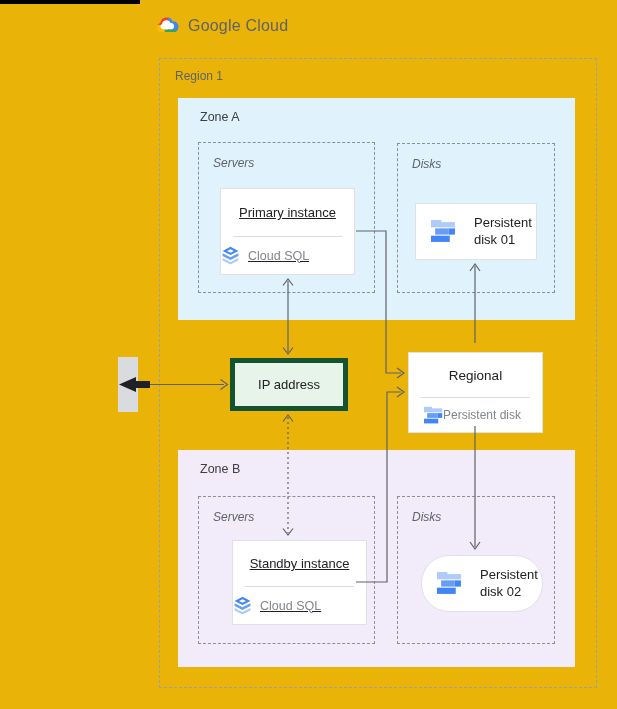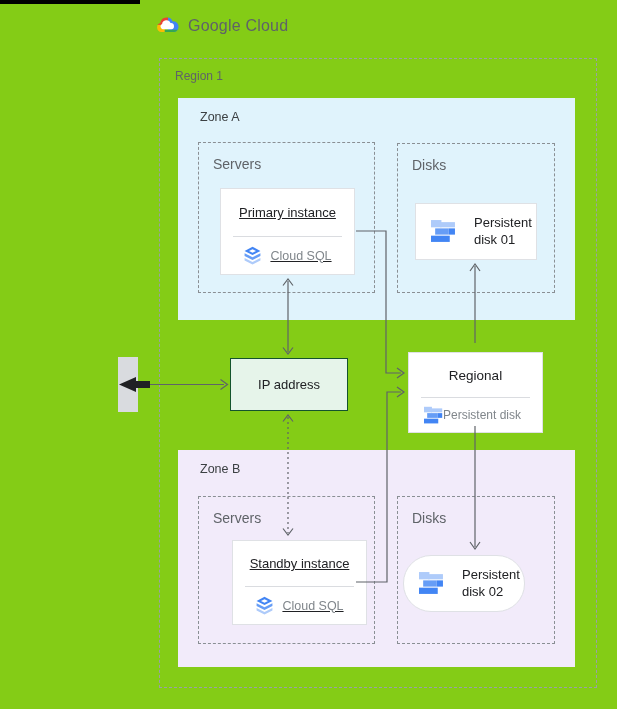--- a/index.html
+++ b/index.html
@@ -1,16 +1,16 @@
 <!DOCTYPE html>
 <html><head>
 <meta charset="utf-8">
 <style>
   html,body{margin:0;padding:0;background:#fff;}
-  .stage{position:relative;width:617px;height:709px;background:#84cc16;overflow:hidden;
+  .stage{position:relative;width:617px;height:709px;background:#eab308;overflow:hidden;
          font-family:"Liberation Sans",sans-serif;color:#202124;}
   .abs{position:absolute;}
   
   .topbar{left:0;top:0;width:140px;height:4px;background:#000;}
   
   .logo{left:154px;top:15px;display:flex;align-items:center;gap:7px;}
   .logo .word{font-size:16px;color:#5f6368;letter-spacing:.2px;}
   
   .region{left:159px;top:58px;width:438px;height:630px;border:1px dashed #9aa0a6;box-sizing:border-box;}
   .region-label{left:175px;top:69px;font-size:12px;color:#5f6368;}
@@ -20,44 +20,44 @@
   .zone-b{left:178px;top:450px;width:397px;height:217px;background:#f2ebfa;}
   .zone-label{font-size:12.5px;color:#3c4043;}
   .zl-a{left:200px;top:110px;}
   .zl-b{left:200px;top:462px;}
   
   .group{border:1px dashed #8a8f94;box-sizing:border-box;}
   .grp-servers-a{left:198px;top:142px;width:177px;height:151px;}
   .grp-disks-a{left:397px;top:143px;width:158px;height:150px;}
   .grp-servers-b{left:198px;top:496px;width:177px;height:148px;}
   .grp-disks-b{left:397px;top:496px;width:158px;height:148px;}
-  .group-label{font-size:14px;color:#5f6368;}
+  .group-label{font-size:12px;color:#5f6368;font-style:italic;}
   .gl-servers-a{left:213px;top:156px;}
   .gl-disks-a{left:412px;top:157px;}
   .gl-servers-b{left:213px;top:510px;}
   .gl-disks-b{left:412px;top:510px;}
   
   .card{background:#fff;border:1px solid #dfe1e5;box-sizing:border-box;}
   .instance-card{width:135px;display:flex;flex-direction:column;text-decoration:underline;}
   .card-primary{left:220px;top:188px;height:87px;}
   .card-standby{left:232px;top:540px;height:85px;}
   .card-regional{left:408px;top:352px;width:135px;height:81px;display:flex;flex-direction:column;}
   .inst-title{flex:1;display:flex;align-items:center;justify-content:center;
               font-size:13px;color:#202124;}
   .card-divider{height:1px;background:#dadce0;margin:0 12px;}
-  .inst-sub{height:37px;display:flex;align-items:center;justify-content:center;gap:8px;
+  .inst-sub{height:37px;display:flex;align-items:center;justify-content:flex-start;gap:8px;
             font-size:12.5px;color:#80868b;}
   .reg-title{height:44px;display:flex;align-items:center;justify-content:center;font-size:13.5px;color:#202124;}
   .reg-sub{flex:1;display:flex;align-items:center;gap:0;padding-left:15px;font-size:12px;color:#80868b;}
   .disk-card{width:122px;height:57px;display:flex;align-items:center;gap:18px;padding-left:15px;}
   .dc-01{left:415px;top:203px;}
-  .dc-02{left:403px;top:555px;border-radius:28px;}
+  .dc-02{left:421px;top:555px;border-radius:28px;}
   .disk-label{font-size:13px;color:#202124;line-height:1.25;width:64px;}
   
-  .ipbox{left:230px;top:358px;width:118px;height:53px;background:#e6f4ea;border:1px solid #14532d;
+  .ipbox{left:230px;top:358px;width:118px;height:53px;background:#e6f4ea;border:5px solid #14532d;
          box-sizing:border-box;display:flex;align-items:center;justify-content:center;
          font-size:13px;color:#202124;}
   
   .client-shadow{left:118px;top:357px;width:20px;height:55px;background:#d9dbdf;}
   .client{left:0;top:357px;width:118px;height:55px;background:#fff;border:1px solid #dfe1e5;
           border-left:none;box-sizing:border-box;display:flex;align-items:center;gap:9px;padding-left:13px;}
   .client-label{font-size:13px;color:#202124;line-height:1.25;width:72px;}
   
   .overlay{left:0;top:0;width:617px;height:709px;pointer-events:none;}
 </style>

